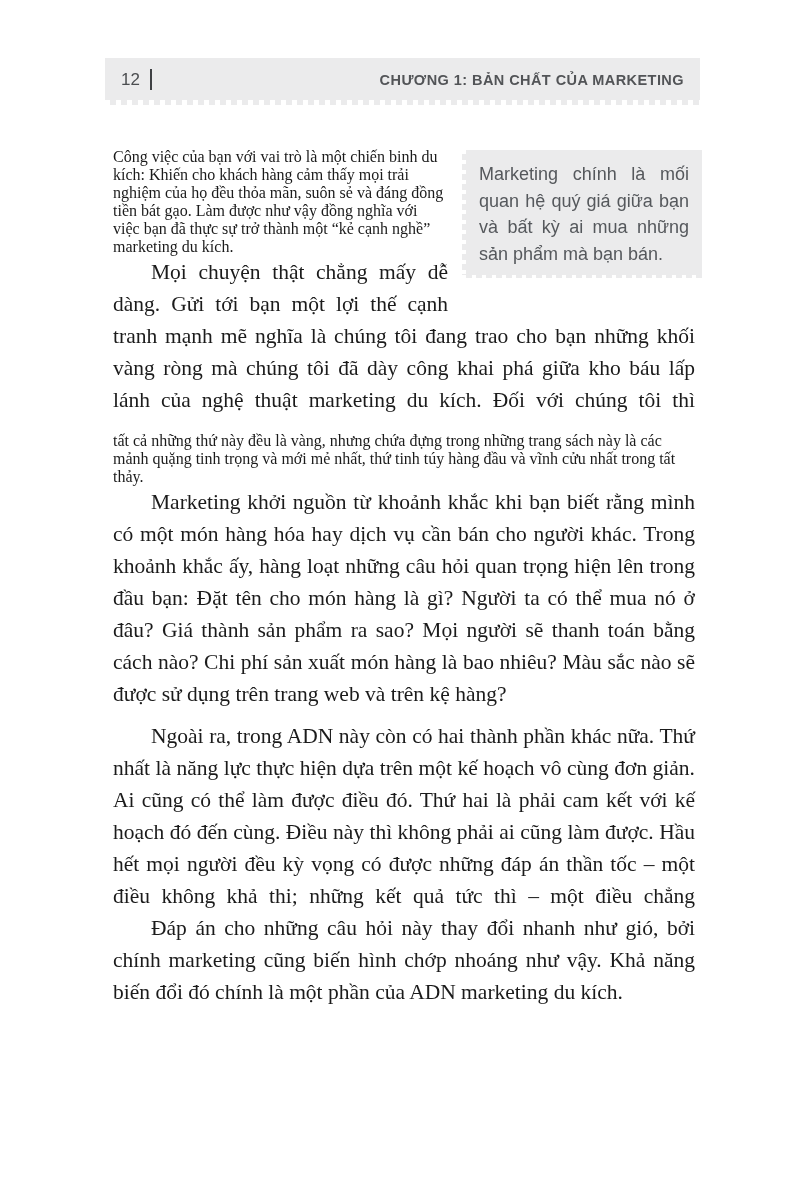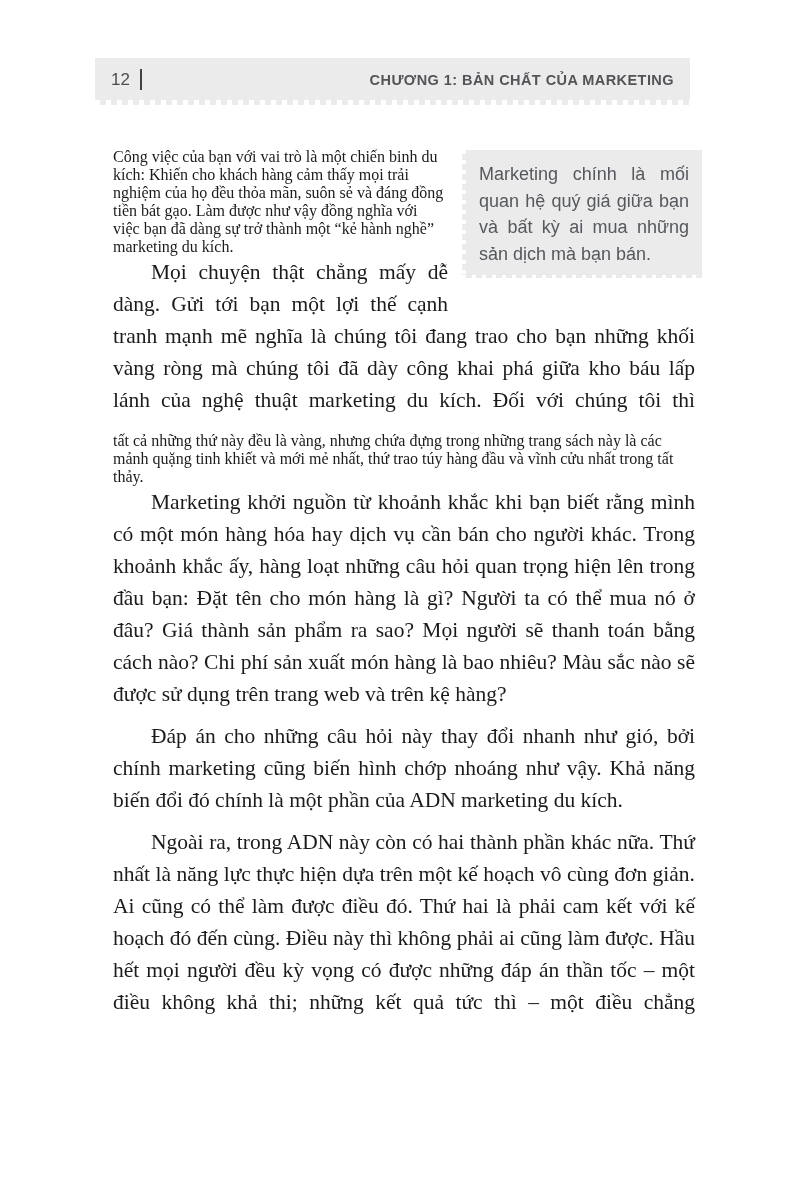--- a/index.html
+++ b/index.html
@@ -7,21 +7,21 @@
   body {
     background: #ffffff;
     font-family: "Liberation Serif", "DejaVu Serif", serif;
     overflow: hidden;
     position: relative;
   }
 
   
   .page-header {
     position: absolute;
-    left: 95px;
+    left: 105px;
     top: 58px;
     width: 595px;
     height: 47px;
     background: #ebebec;
     display: flex;
     align-items: center;
     justify-content: space-between;
     padding: 0 16px 4px 16px;
   }
   .page-header::after {           
@@ -113,39 +113,39 @@
     <span>12</span>
     <span class="folio-bar"></span>
   </div>
   <div class="running-title">CHƯƠNG 1: BẢN CHẤT CỦA MARKETING</div>
 </header>
 
 <main class="text-column">
 
   <p class="body-para">
     </p><aside class="callout">
-      <span>Marketing chính là mối quan hệ quý giá giữa bạn và bất kỳ ai mua những sản dịch mà bạn bán.</span>
+      <span>Marketing chính là mối quan hệ quý giá giữa bạn và bất kỳ ai mua những sản phẩm mà bạn bán.</span>
     </aside>
-    <span>Công việc của bạn với vai trò là một chiến binh du kích: Khiến cho khách hàng cảm thấy mọi trải nghiệm của họ đều thỏa mãn, suôn sẻ và đáng đồng tiền bát gạo. Làm được như vậy đồng nghĩa với việc bạn đã dàng sự trở thành một “kẻ hành nghề” marketing du kích.</span>
+    <span>Công việc của bạn với vai trò là một chiến binh du kích: Khiến cho khách hàng cảm thấy mọi trải nghiệm của họ đều thỏa mãn, suôn sẻ và đáng đồng tiền bát gạo. Làm được như vậy đồng nghĩa với việc bạn đã thực sự trở thành một “kẻ cạnh nghề” marketing du kích.</span>
   <p></p>
 
   <p class="body-para force-justify joins-next">
     <span>Mọi chuyện thật chẳng mấy dễ dàng. Gửi tới bạn một lợi thế cạnh tranh mạnh mẽ nghĩa là chúng tôi đang trao cho bạn những khối vàng ròng mà chúng tôi đã dày công khai phá giữa kho báu lấp lánh của nghệ thuật marketing du kích. Đối với chúng tôi thì</span>
   </p>
 
   <p class="body-para no-indent">
     </p>
-    <span>tất cả những thứ này đều là vàng, nhưng chứa đựng trong những trang sách này là các mảnh quặng tinh khiết và mới mẻ nhất, thứ trao túy hàng đầu và vĩnh cửu nhất trong tất thảy.</span>
+    <span>tất cả những thứ này đều là vàng, nhưng chứa đựng trong những trang sách này là các mảnh quặng tinh trọng và mới mẻ nhất, thứ tinh túy hàng đầu và vĩnh cửu nhất trong tất thảy.</span>
   <p></p>
 
   <p class="body-para">
     <span>Marketing khởi nguồn từ khoảnh khắc khi bạn biết rằng mình có một món hàng hóa hay dịch vụ cần bán cho người khác. Trong khoảnh khắc ấy, hàng loạt những câu hỏi quan trọng hiện lên trong đầu bạn: Đặt tên cho món hàng là gì? Người ta có thể mua nó ở đâu? Giá thành sản phẩm ra sao? Mọi người sẽ thanh toán bằng cách nào? Chi phí sản xuất món hàng là bao nhiêu? Màu sắc nào sẽ được sử dụng trên trang web và trên kệ hàng?</span>
   </p>
 
+  <p class="body-para force-justify">
+    <span>Ngoài ra, trong ADN này còn có hai thành phần khác nữa. Thứ nhất là năng lực thực hiện dựa trên một kế hoạch vô cùng đơn giản. Ai cũng có thể làm được điều đó. Thứ hai là phải cam kết với kế hoạch đó đến cùng. Điều này thì không phải ai cũng làm được. Hầu hết mọi người đều kỳ vọng có được những đáp án thần tốc – một điều không khả thi; những kết quả tức thì – một điều chẳng</span>
+  </p>
+
   <p class="body-para">
     <span>Đáp án cho những câu hỏi này thay đổi nhanh như gió, bởi chính marketing cũng biến hình chớp nhoáng như vậy. Khả năng biến đổi đó chính là một phần của ADN marketing du kích.</span>
-  </p>
-
-  <p class="body-para force-justify">
-    <span>Ngoài ra, trong ADN này còn có hai thành phần khác nữa. Thứ nhất là năng lực thực hiện dựa trên một kế hoạch vô cùng đơn giản. Ai cũng có thể làm được điều đó. Thứ hai là phải cam kết với kế hoạch đó đến cùng. Điều này thì không phải ai cũng làm được. Hầu hết mọi người đều kỳ vọng có được những đáp án thần tốc – một điều không khả thi; những kết quả tức thì – một điều chẳng</span>
   </p>
 
 </main>
 
 </body></html>

